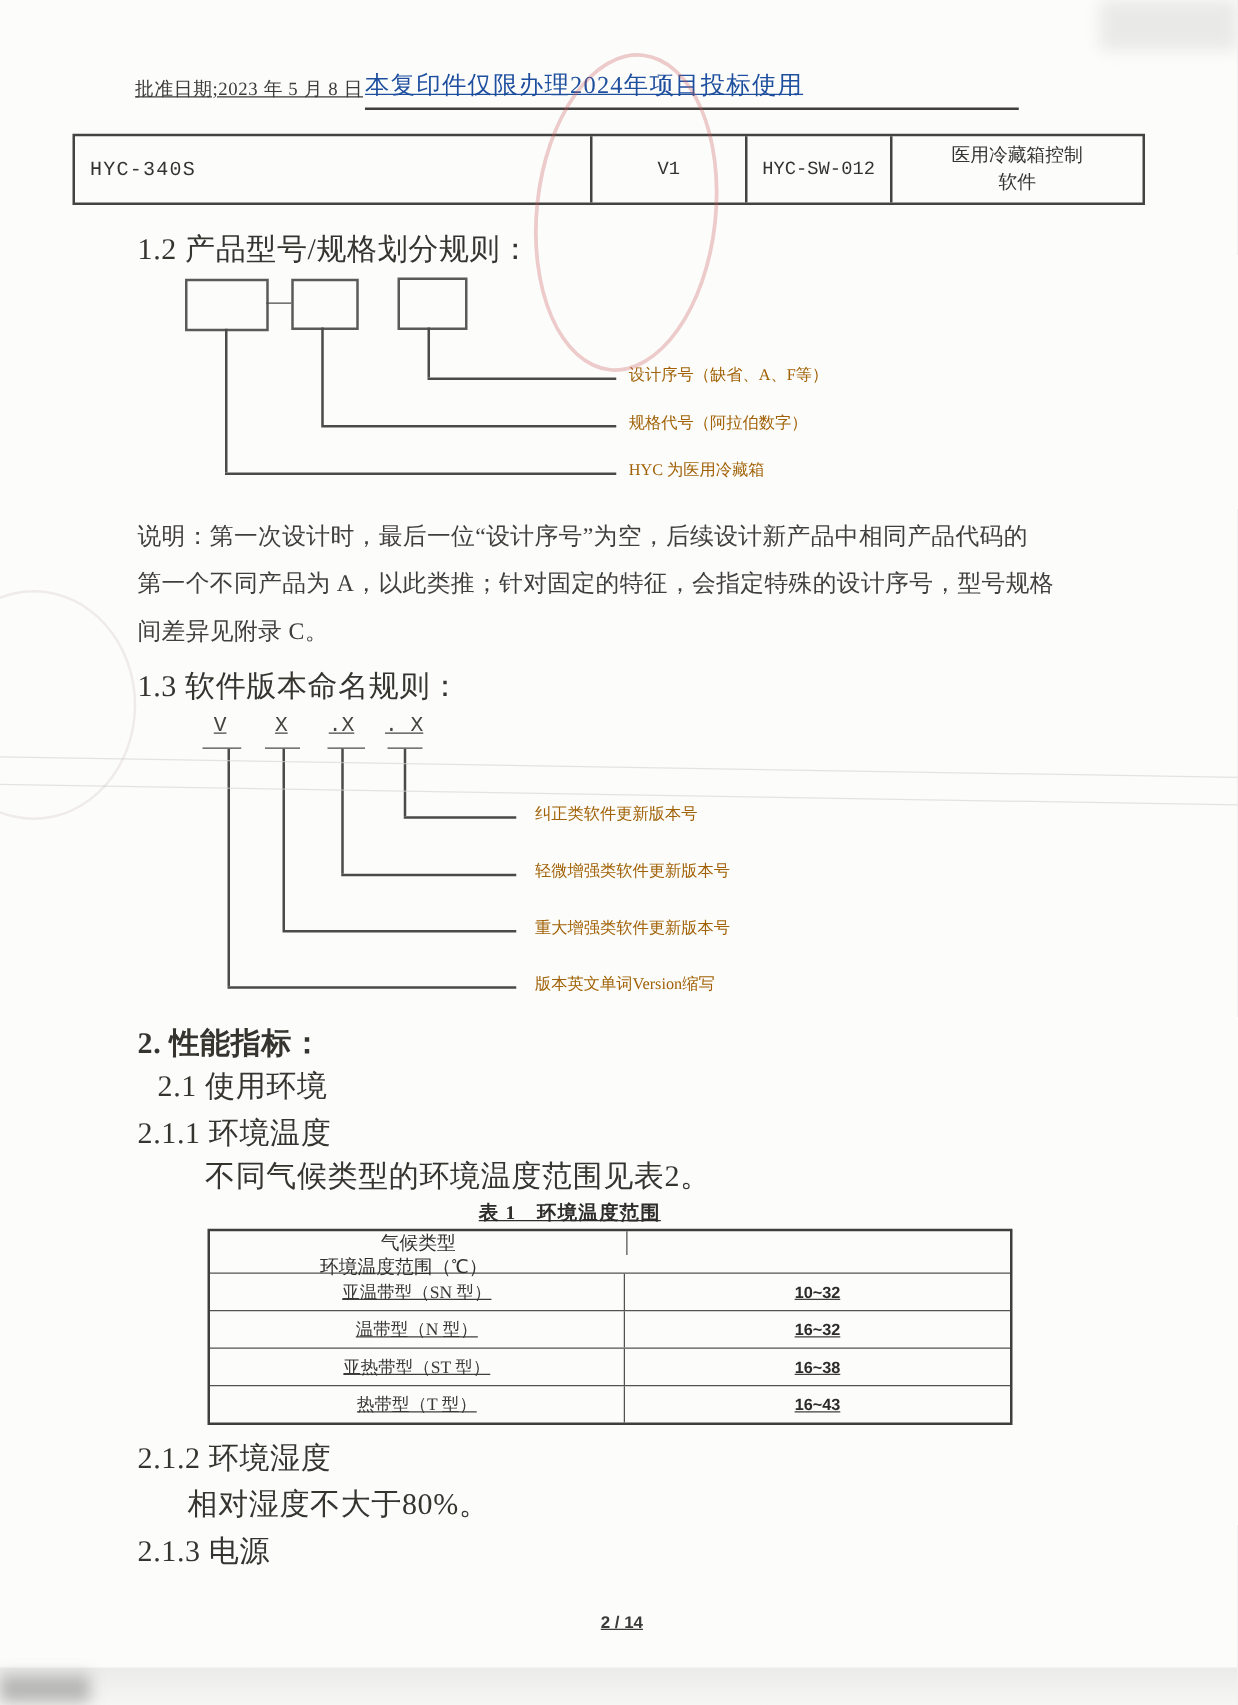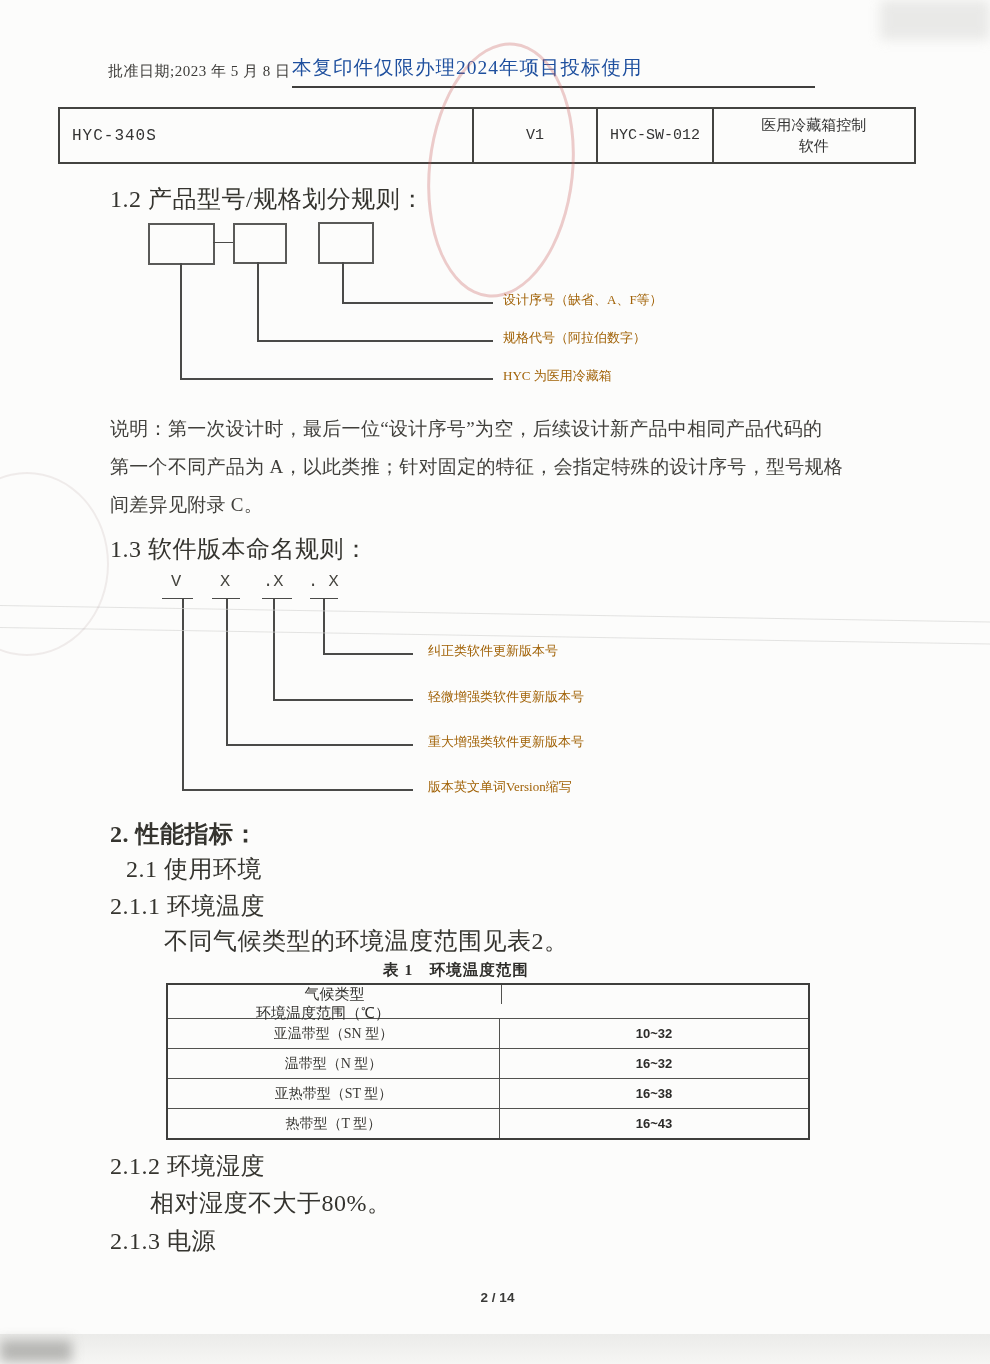--- a/index.html
+++ b/index.html
@@ -2,21 +2,21 @@
 <html><head>
 <meta charset="utf-8">
 <style>
   html,body{margin:0;padding:0;background:#e9e9e9;}
   .page{
     position:relative;width:990px;height:1364px;margin:0 auto;
     background:#fcfcfb;overflow:hidden;
     font-family:"Liberation Serif","DejaVu Serif",serif;
     color:#3f3e3c;
   }
-  .abs{position:absolute;}
+  .abs{position:absolute;text-decoration:underline;}
   .hline{position:absolute;height:0;border-top:2px solid #4a4a48;}
   .hline.thin{border-top-width:1.5px;}
   .vline{position:absolute;width:0;border-left:2px solid #4a4a48;}
   .fold{position:absolute;height:1px;background:#d6d6d4;opacity:.65;transform-origin:left top;}
   .box{position:absolute;border:2px solid #5a5a58;background:transparent;}
   .mono{font-family:"Liberation Mono","DejaVu Sans Mono",monospace;}
   .sans{font-family:"Liberation Sans","DejaVu Sans",sans-serif;}
   .callout{position:absolute;font-size:13px;white-space:nowrap;color:#a16207;}
   .heading{position:absolute;font-size:24px;white-space:nowrap;color:#35342f;letter-spacing:.5px;}
   .noteline{position:absolute;left:110px;font-size:19px;white-space:nowrap;color:#403f3b;letter-spacing:.3px;}
@@ -37,21 +37,21 @@
   .env-table{
     position:absolute;left:166px;top:983px;width:644px;
     border:2px solid #3e3e3c;box-sizing:border-box;background:transparent;
   }
   .env-row{display:flex;border-top:1.5px solid #52524f;box-sizing:border-box;}
   .env-row:first-child{border-top:none;flex-direction:column;}
   .env-row .c1{width:334px;box-sizing:border-box;border-right:1.5px solid #52524f;
     display:flex;align-items:center;justify-content:center;}
   .env-row .c2{width:310px;display:flex;align-items:center;justify-content:center;}
   .env-row.hdr{height:33px;font-size:15px;color:#32312e;}
-  .env-row.data{height:30px;}
+  .env-row.data{height:30px;text-decoration:underline;}
   .env-row.data .c1{font-size:14px;color:#3a3935;}
   .env-row.data .c2{font-family:"Liberation Sans",sans-serif;font-size:13px;font-weight:700;color:#2c2b29;}
 
   
   .stamp{position:absolute;border-radius:50%;pointer-events:none;}
   .smudge{position:absolute;pointer-events:none;filter:blur(6px);}
 </style>
 </head>
 <body>
 

